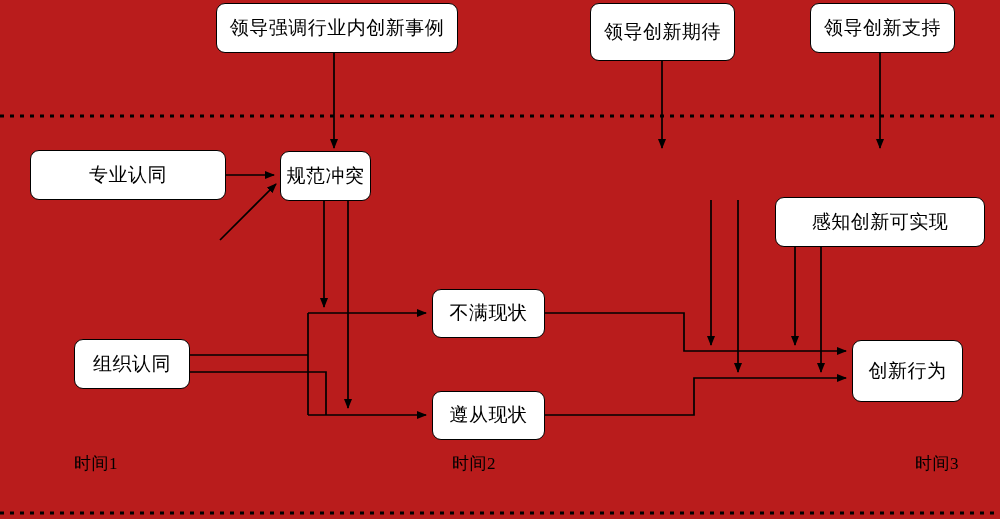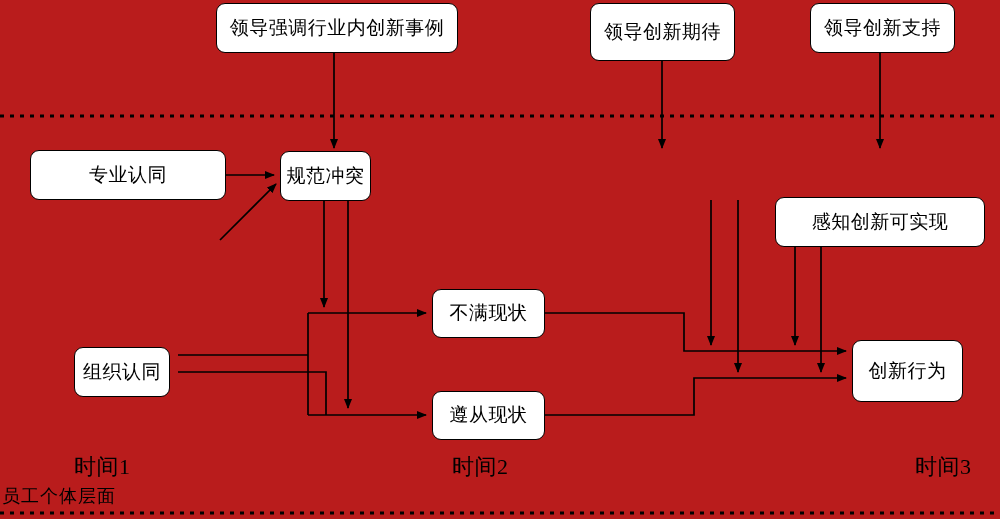--- a/index.html
+++ b/index.html
@@ -5,21 +5,21 @@
   html,body{margin:0;padding:0;background:#ffffff;}
   body{width:1000px;height:519px;overflow:hidden;
        font-family:"Liberation Serif","DejaVu Serif",serif;color:#000;}
   #stage{position:relative;width:1000px;height:519px;background:#b91c1c;}
   svg.layer{position:absolute;left:0;top:0;width:1000px;height:519px;}
   .node{position:absolute;box-sizing:border-box;border:1.6px solid #000;
         border-radius:9px;background:#fff;display:flex;align-items:center;
         justify-content:center;text-align:center;line-height:1.1;
         font-size:19px;letter-spacing:0.5px;white-space:nowrap;}
   .lvl-label{position:absolute;font-size:18px;letter-spacing:1px;}
-  .time-label{position:absolute;font-size:22px;letter-spacing:0.5px;}
+  .time-label{position:absolute;font-size:17px;letter-spacing:0.5px;}
 </style>
 </head>
 <body>
 
 <div id="stage">
 
   <svg class="layer" viewBox="0 0 1000 519" xmlns="http://www.w3.org/2000/svg">
     <defs>
       <marker id="ah" markerWidth="10" markerHeight="8" refX="9" refY="4" orient="auto" markerUnits="userSpaceOnUse">
         <path d="M0,0 L10,4 L0,8 z" fill="#000"></path>
@@ -69,30 +69,29 @@
 
   <div class="node" style="left:590px;top:3px;width:145px;height:58px;">领导创新期待</div>
 
   <div class="node" style="left:810px;top:3px;width:145px;height:50px;">领导创新支持</div>
 
   <div class="node" style="left:30px;top:150px;width:196px;height:50px;text-align:center;">专业认同</div>
 
 
   <div class="node" style="left:280px;top:151px;width:91px;height:50px;">规范冲突</div>
 
-  <div class="node" style="left:74px;top:347px;width:96px;height:50px;">组织认同</div>
+  <div class="node" style="left:74px;top:339px;width:116px;height:50px;">组织认同</div>
 
   <div class="node" style="left:432px;top:289px;width:113px;height:49px;">不满现状</div>
 
   <div class="node" style="left:432px;top:391px;width:113px;height:49px;">遵从现状</div>
 
 
   <div class="node" style="left:775px;top:151px;width:210px;height:50px;margin-top:46px;">感知创新可实现</div>
 
   <div class="node" style="left:852px;top:340px;width:111px;height:62px;">创新行为</div>
 
-  <div class="lvl-label" style="left:2px;top:484px;">员工个体层面</div>
 
   <div class="time-label" style="left:74px;top:452px;">时间1</div>
   <div class="time-label" style="left:452px;top:452px;">时间2</div>
   <div class="time-label" style="left:915px;top:452px;">时间3</div>
 
 </div>
 
 </body></html>

